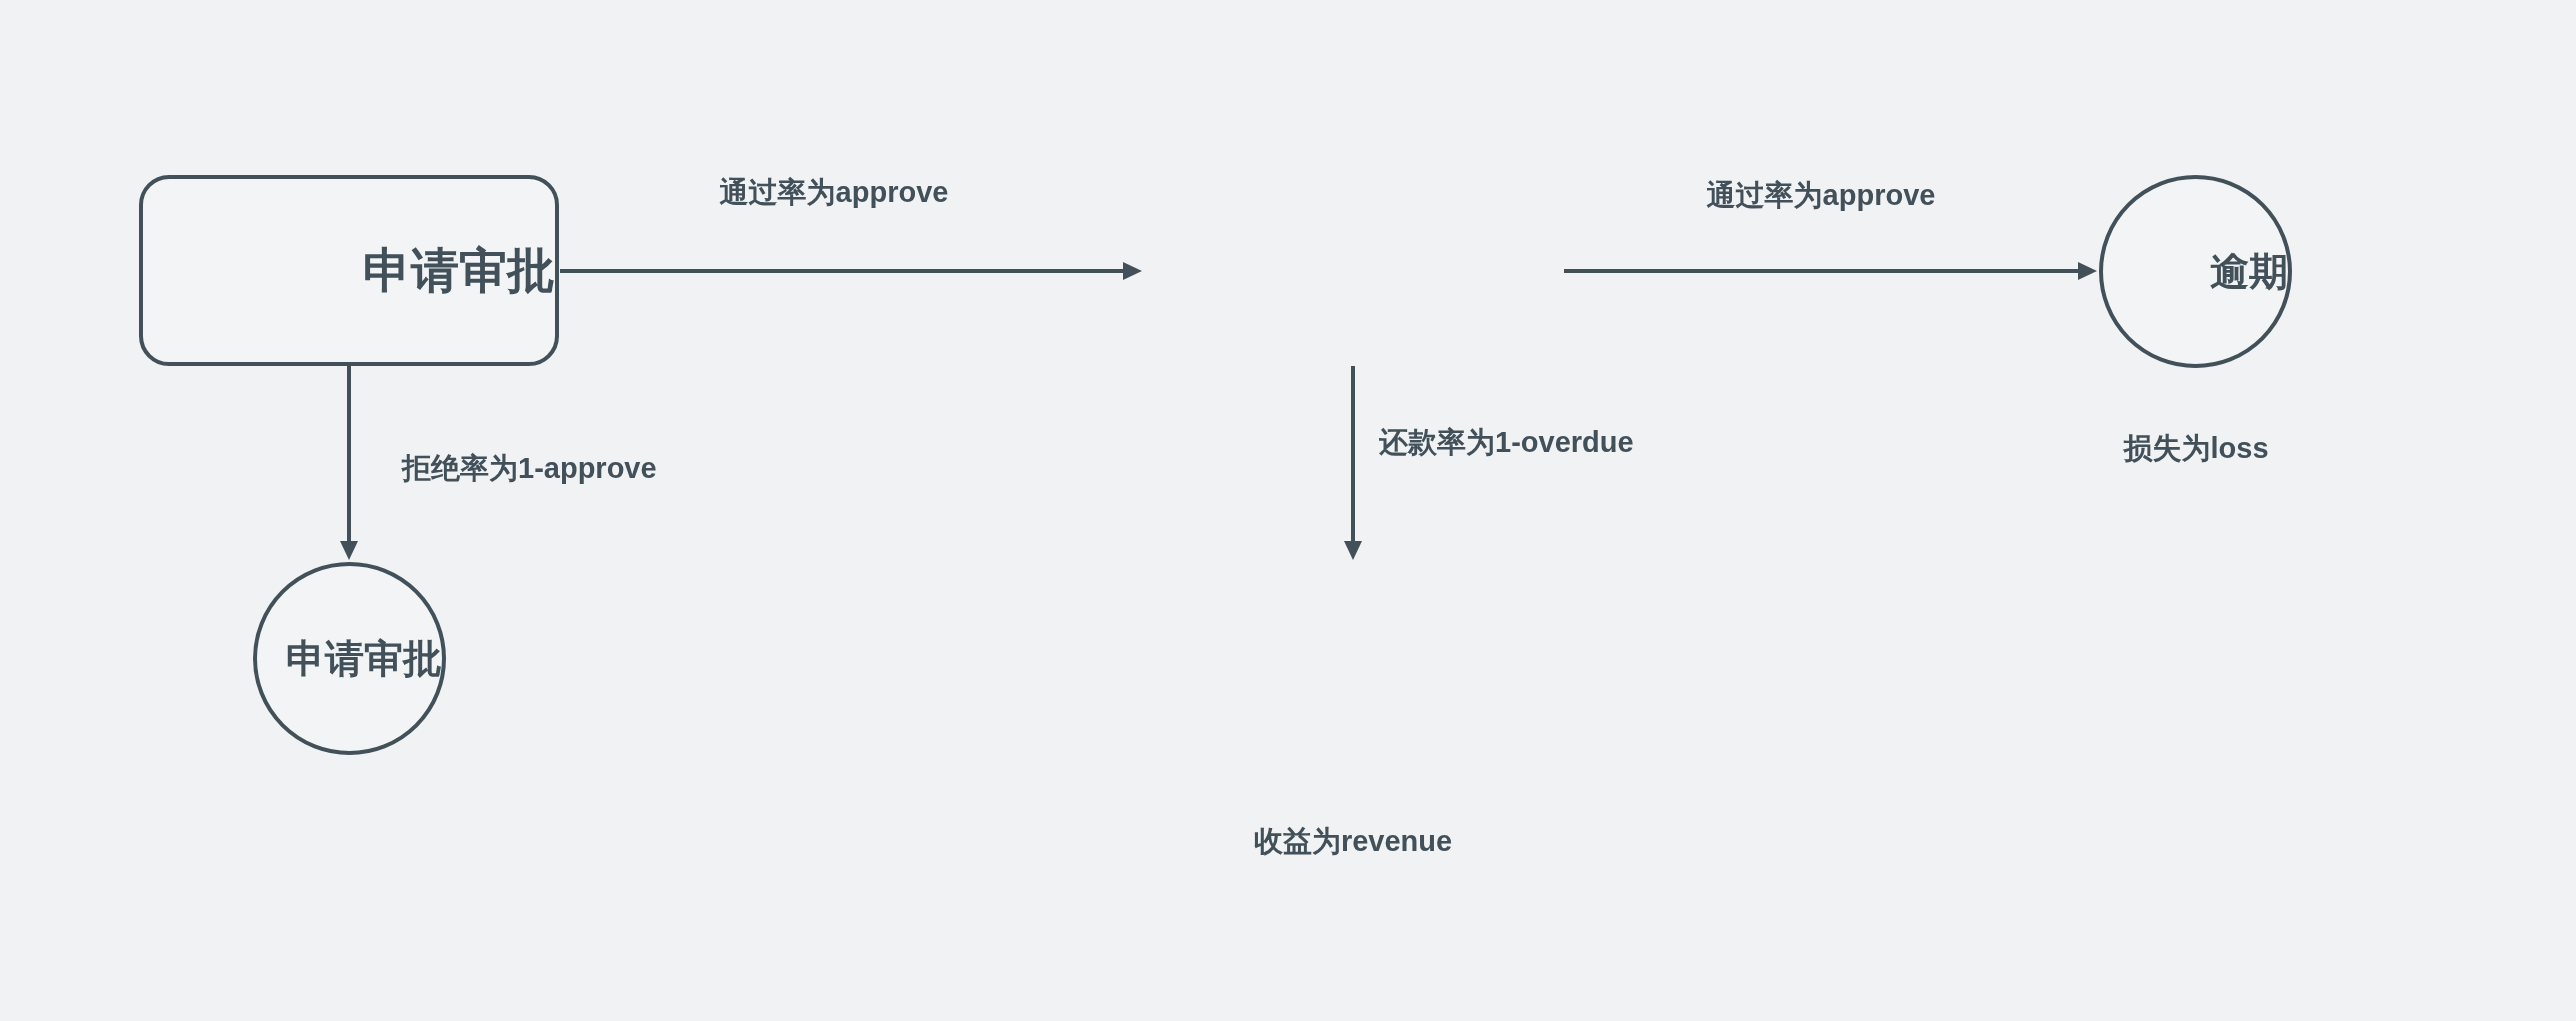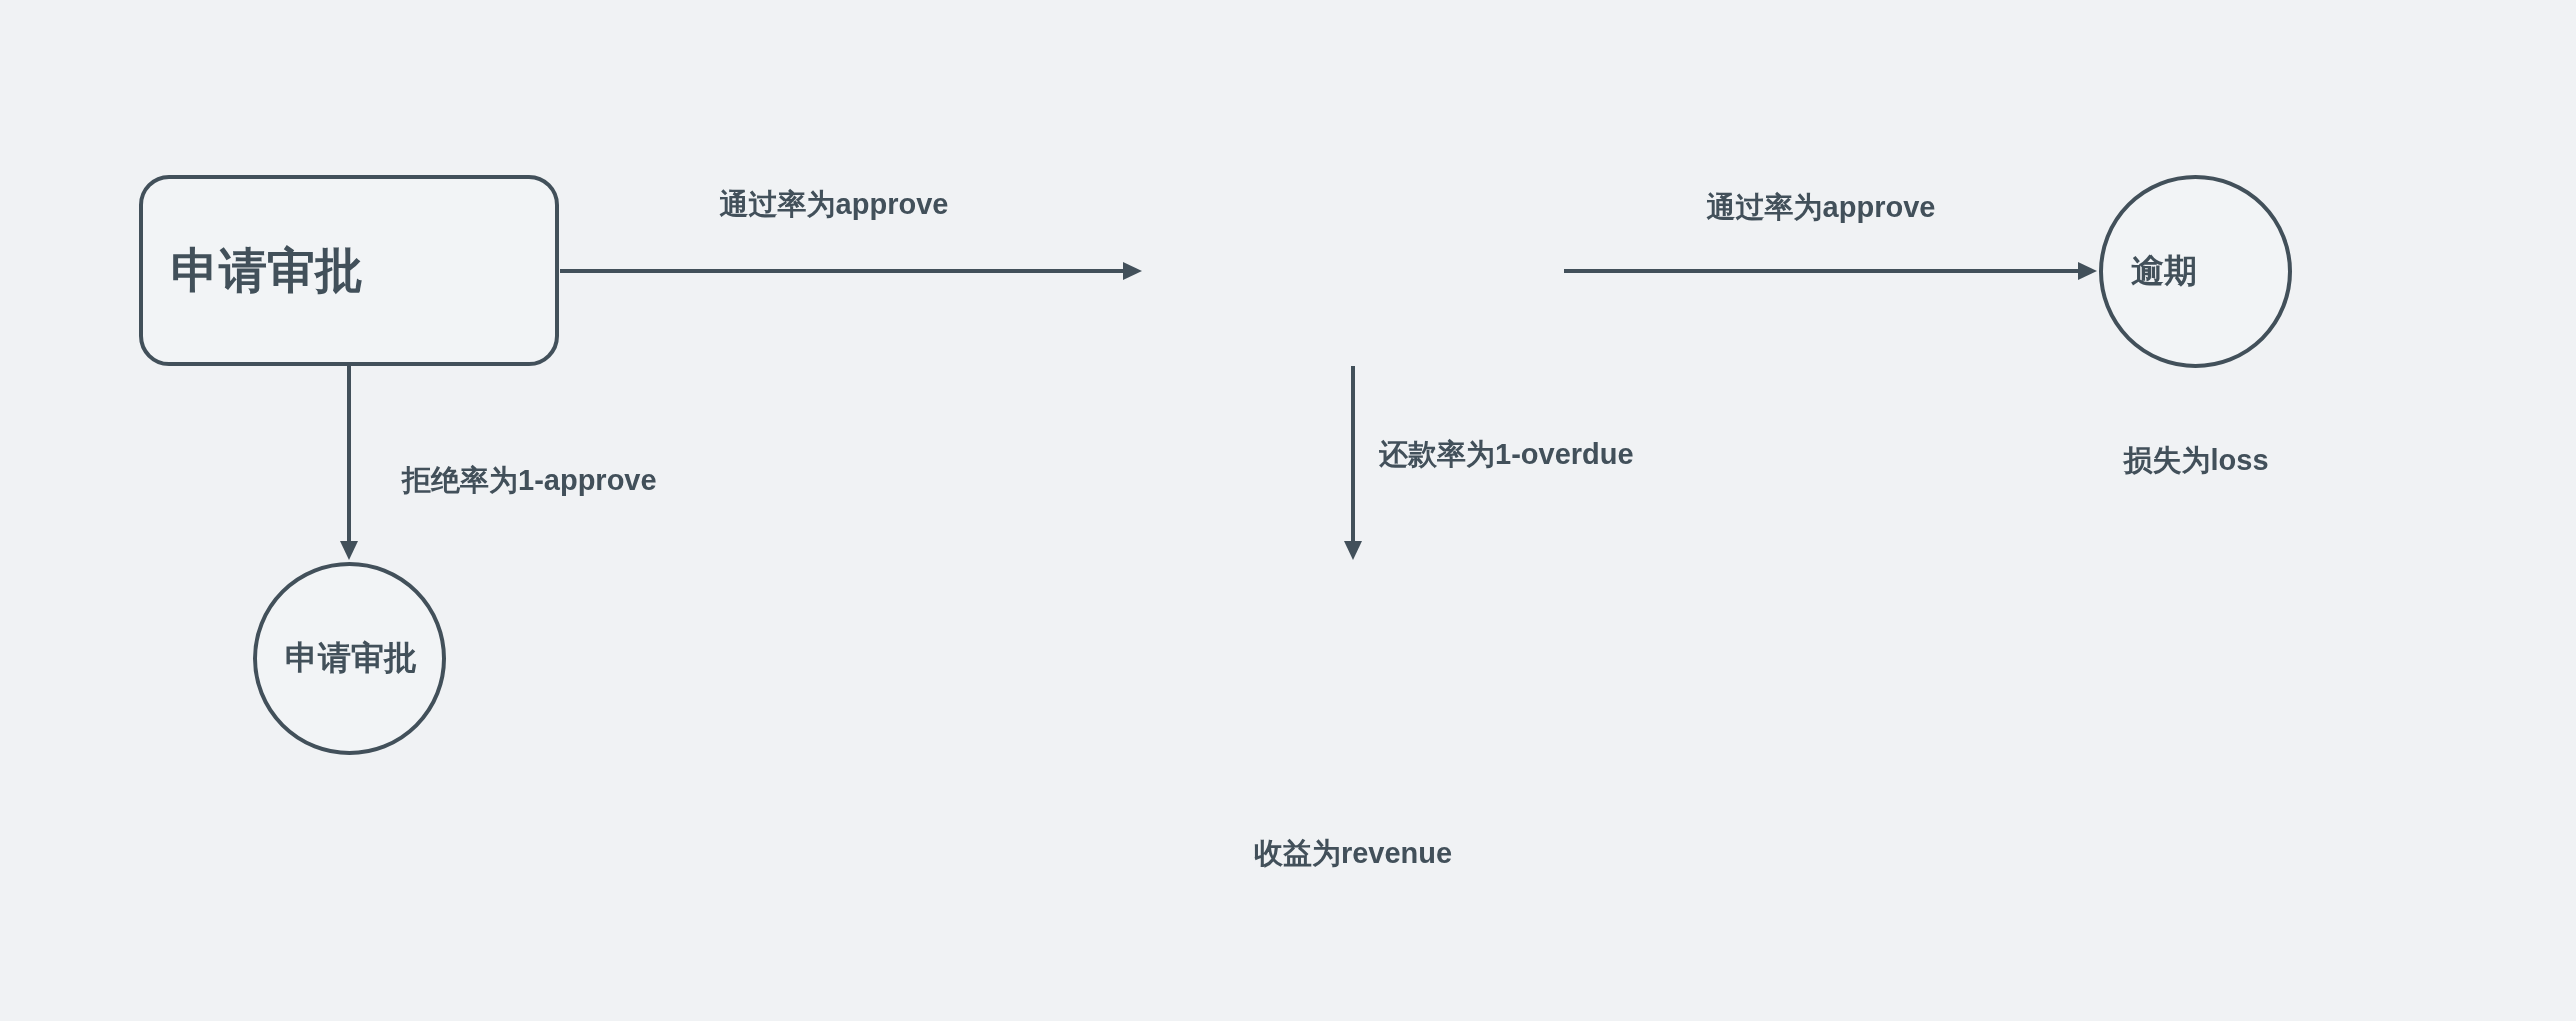--- a/index.html
+++ b/index.html
@@ -15,46 +15,44 @@
     background:var(--bg);
     color:var(--text);
     font-family:"Liberation Sans","DejaVu Sans",sans-serif;
     overflow:hidden;
   }
   .node{
     position:absolute;
     box-sizing:border-box;
     background:var(--fill);
     border:4.1px solid var(--stroke);
-    display:flex;align-items:center;justify-content:flex-start;
+    display:flex;align-items:center;justify-content:flex-end;
     font-weight:bold;
     text-align:center;
-    padding-left:28px;
   }
   .node.rect{border-radius:30px;font-size:48px;width:420px;height:191px;}
-  .node.circle{border-radius:50%;font-size:33px;width:193px;height:193px;}
+  .node.circle{border-radius:50%;font-size:39px;width:193px;height:193px;}
   .edge-line{position:absolute;background:var(--stroke);}
   .arrowhead-right{
     position:absolute;width:0;height:0;
     border-top:9px solid transparent;
     border-bottom:9px solid transparent;
     border-left:19.3px solid var(--stroke);
   }
   .arrowhead-down{
     position:absolute;width:0;height:0;
     border-left:9px solid transparent;
     border-right:9px solid transparent;
     border-top:19.3px solid var(--stroke);
   }
   .edge-label,.annotation{
     position:absolute;
     font-size:29px;font-weight:bold;
     white-space:nowrap;
     color:var(--text);
-    margin-top:12px;
   }
   .center-xy{transform:translate(-50%,-50%);}
   .center-y{transform:translateY(-50%);}
 </style>
 </head>
 <body>
 
 <div class="canvas">
 
   <div class="edge-line" style="left:560px;top:269px;width:564px;height:4.1px;"></div>

